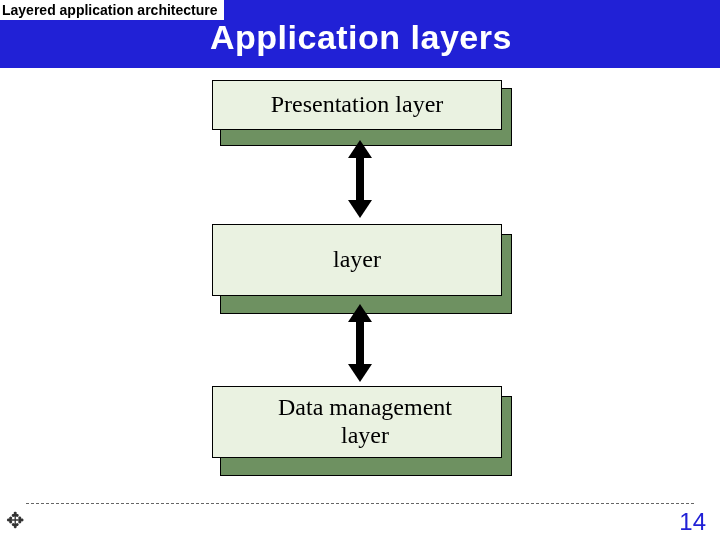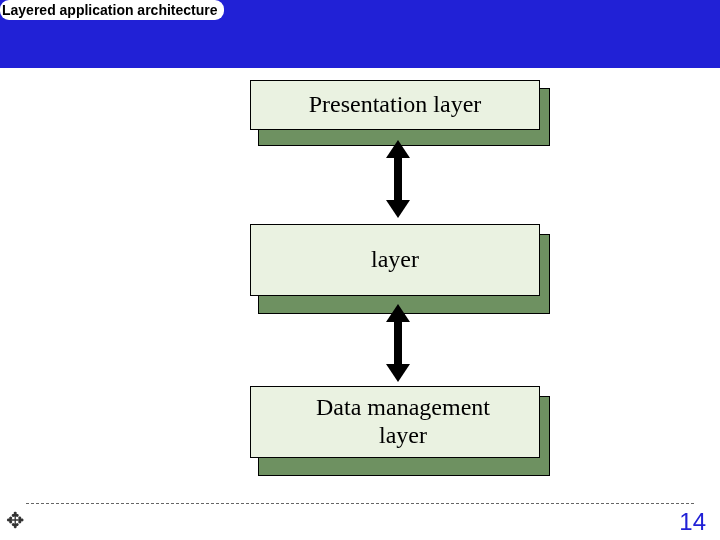--- a/index.html
+++ b/index.html
@@ -20,39 +20,37 @@
   .breadcrumb {
     position: absolute;
     top: 0;
     left: 0;
     background: #ffffff;
     color: #000000;
     font-family: Arial, Helvetica, sans-serif;
     font-weight: bold;
     font-size: 14px;
     padding: 2px 6px 2px 2px;
-    border-radius: 9px;
   }
   .slide-title {
     position: absolute;
     top: 18px;
     left: 210px;
     color: #ffffff;
     font-family: Arial, Helvetica, sans-serif;
     font-weight: bold;
     font-size: 34px;
     letter-spacing: 0.5px;
   }
   .diagram {
     position: absolute;
     top: 68px;
     left: 0;
     width: 572px;
     height: 430px;
-    margin-left: 38px;
   }
   .layer-shadow {
     position: absolute;
     background: #6e9161;
     border: 1px solid #000;
   }
   .layer-box {
     position: absolute;
     background: #eaf2e1;
     border: 1px solid #000;
@@ -116,20 +114,21 @@
     font-weight: normal;
     font-size: 24px;
     color: #2121d6;
   }
 </style>
 </head>
 <body>
 
 <div class="header-band">
   <div class="breadcrumb">Layered application architecture</div>
+  <div class="slide-title">Application layers</div>
 </div>
 
 <div class="diagram">
 
   <div class="layer-shadow" style="left:220px; top:20px; width:290px; height:56px;"></div>
   <div class="layer-box" style="left:212px; top:12px; width:290px; height:50px;">
     <span>Presentation layer</span>
   </div>
 
   <div class="arrow" style="top:88px; height:46px;"></div>

